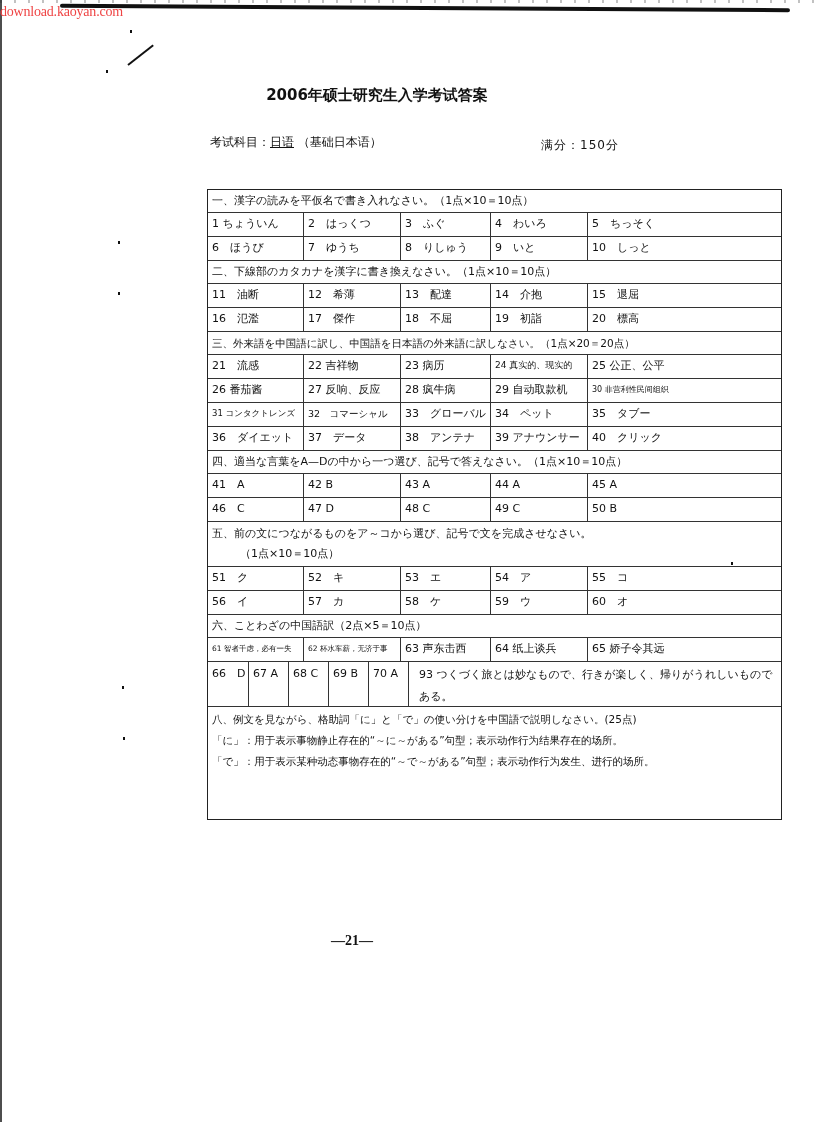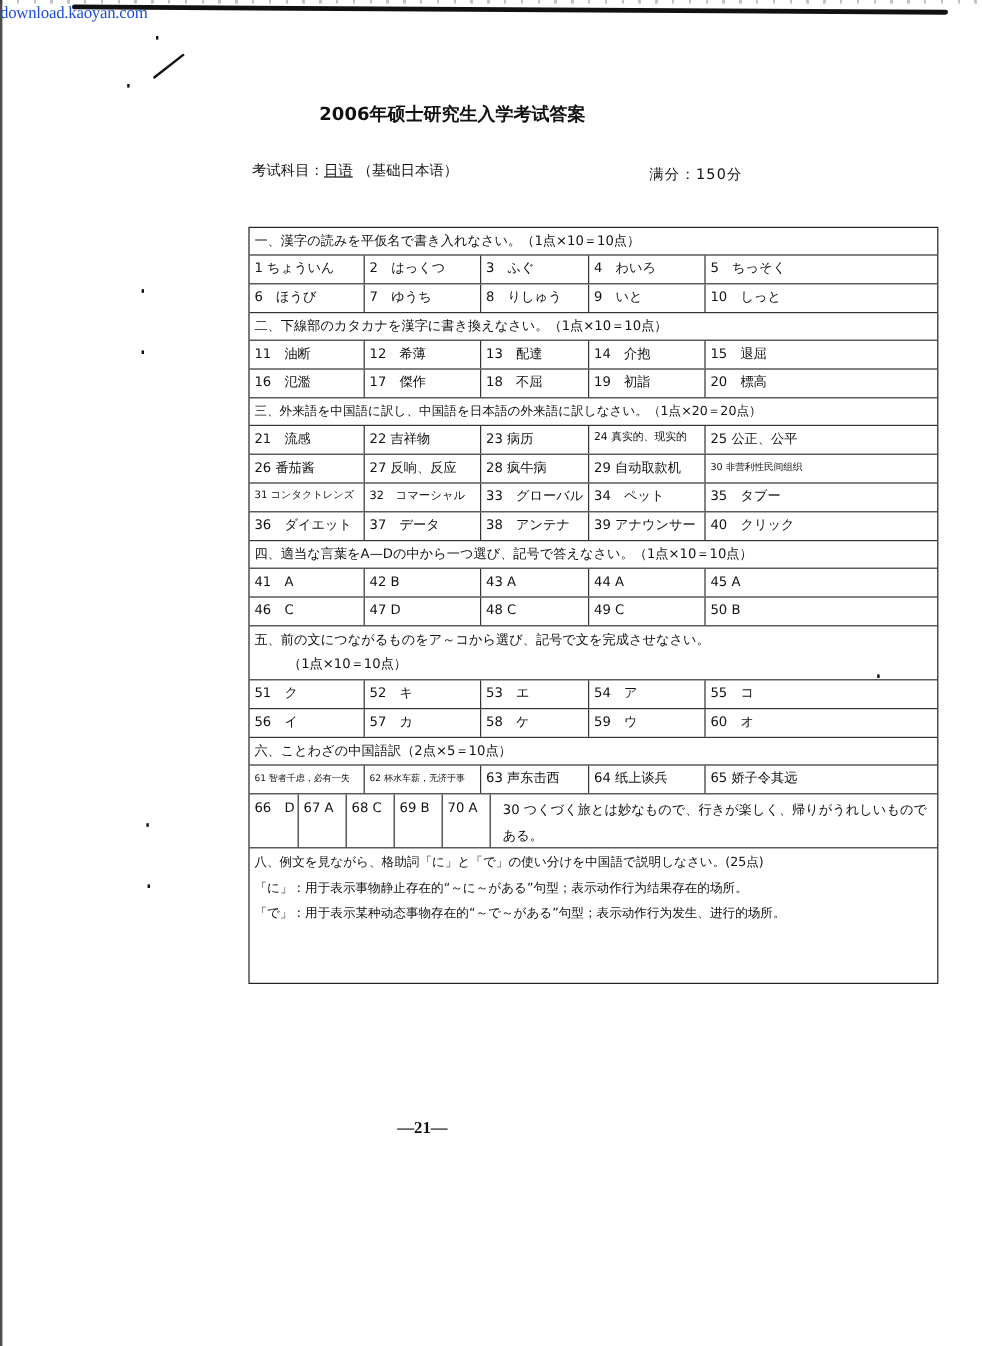--- a/index.html
+++ b/index.html
@@ -2,21 +2,21 @@
 <html><head>
 <meta charset="utf-8">
 <style>
   html, body { margin: 0; padding: 0; background: #ffffff; }
   body {
     width: 818px; height: 1122px; position: relative; overflow: hidden;
     font-family: "DejaVu Serif", "Liberation Serif", serif; color: #111;
   }
   .topbar { position: absolute; left: 60px; top: 6px; width: 730px; height: 4px; background: #111; transform: rotate(0.35deg); border-radius: 2px; }
   .topspeck { position: absolute; left: 0; top: 0; width: 818px; height: 3px; background: repeating-linear-gradient(90deg,#999 0 2px,transparent 2px 14px); opacity: .6; }
-  .watermark { position: absolute; left: 0; top: 4px; font-family: "Liberation Serif", serif; font-size: 14px; color: #1d4ed8; letter-spacing: -0.2px; }
+  .watermark { position: absolute; left: 0; top: 4px; font-family: "Liberation Serif", serif; font-size: 14px; color: #ef4444; letter-spacing: -0.2px; }
   .leftedge { position: absolute; left: 0; top: 0; width: 2px; height: 1122px; background: #222; opacity: .8; }
   .penmark { position: absolute; left: 128px; top: 38px; width: 32px; height: 2px; background: #111; transform: rotate(-38deg); transform-origin: left center; top: 64px; }
   .dot { position: absolute; width: 2px; height: 3px; background: #111; }
 
   .title { position: absolute; left: 0; width: 754px; top: 86px; text-align: center; font-size: 15px; font-family: "DejaVu Sans", sans-serif; font-weight: bold; }
   .subject { position: absolute; left: 210px; top: 134px; font-size: 12px; font-family: "DejaVu Sans", sans-serif; }
   .subject u { text-decoration: underline; }
   .score { position: absolute; left: 541px; top: 137px; font-size: 12px; font-family: "DejaVu Sans", sans-serif; letter-spacing: 1px; }
 
   .sheet { position: absolute; left: 207px; top: 189px; width: 575px; border: 1.5px solid #222; box-sizing: border-box; font-size: 11px; }
@@ -206,21 +206,21 @@
   </div>
     </div>
 
   <div class="row s7">
       <div class="cells">
     <div class="cell q">66　D</div>
     <div class="cell q">67 A</div>
     <div class="cell q">68 C</div>
     <div class="cell q">69 B</div>
     <div class="cell q">70 A</div>
-    <div class="cell q71">30 つくづく旅とは妙なもので、行きが楽しく、帰りがうれしいものである。</div>
+    <div class="cell q71">93 つくづく旅とは妙なもので、行きが楽しく、帰りがうれしいものである。</div>
   </div>
     </div>
 
   <div class="row">
       <div class="s8">
     <div style="font-size:10.5px;white-space:nowrap">八、例文を見ながら、格助詞「に」と「で」の使い分けを中国語で説明しなさい。(25点)</div>
     <div class="ans">「に」：用于表示事物静止存在的“～に～がある”句型；表示动作行为结果存在的场所。</div>
     <div class="ans">「で」：用于表示某种动态事物存在的“～で～がある”句型；表示动作行为发生、进行的场所。</div>
   </div>
     </div>

